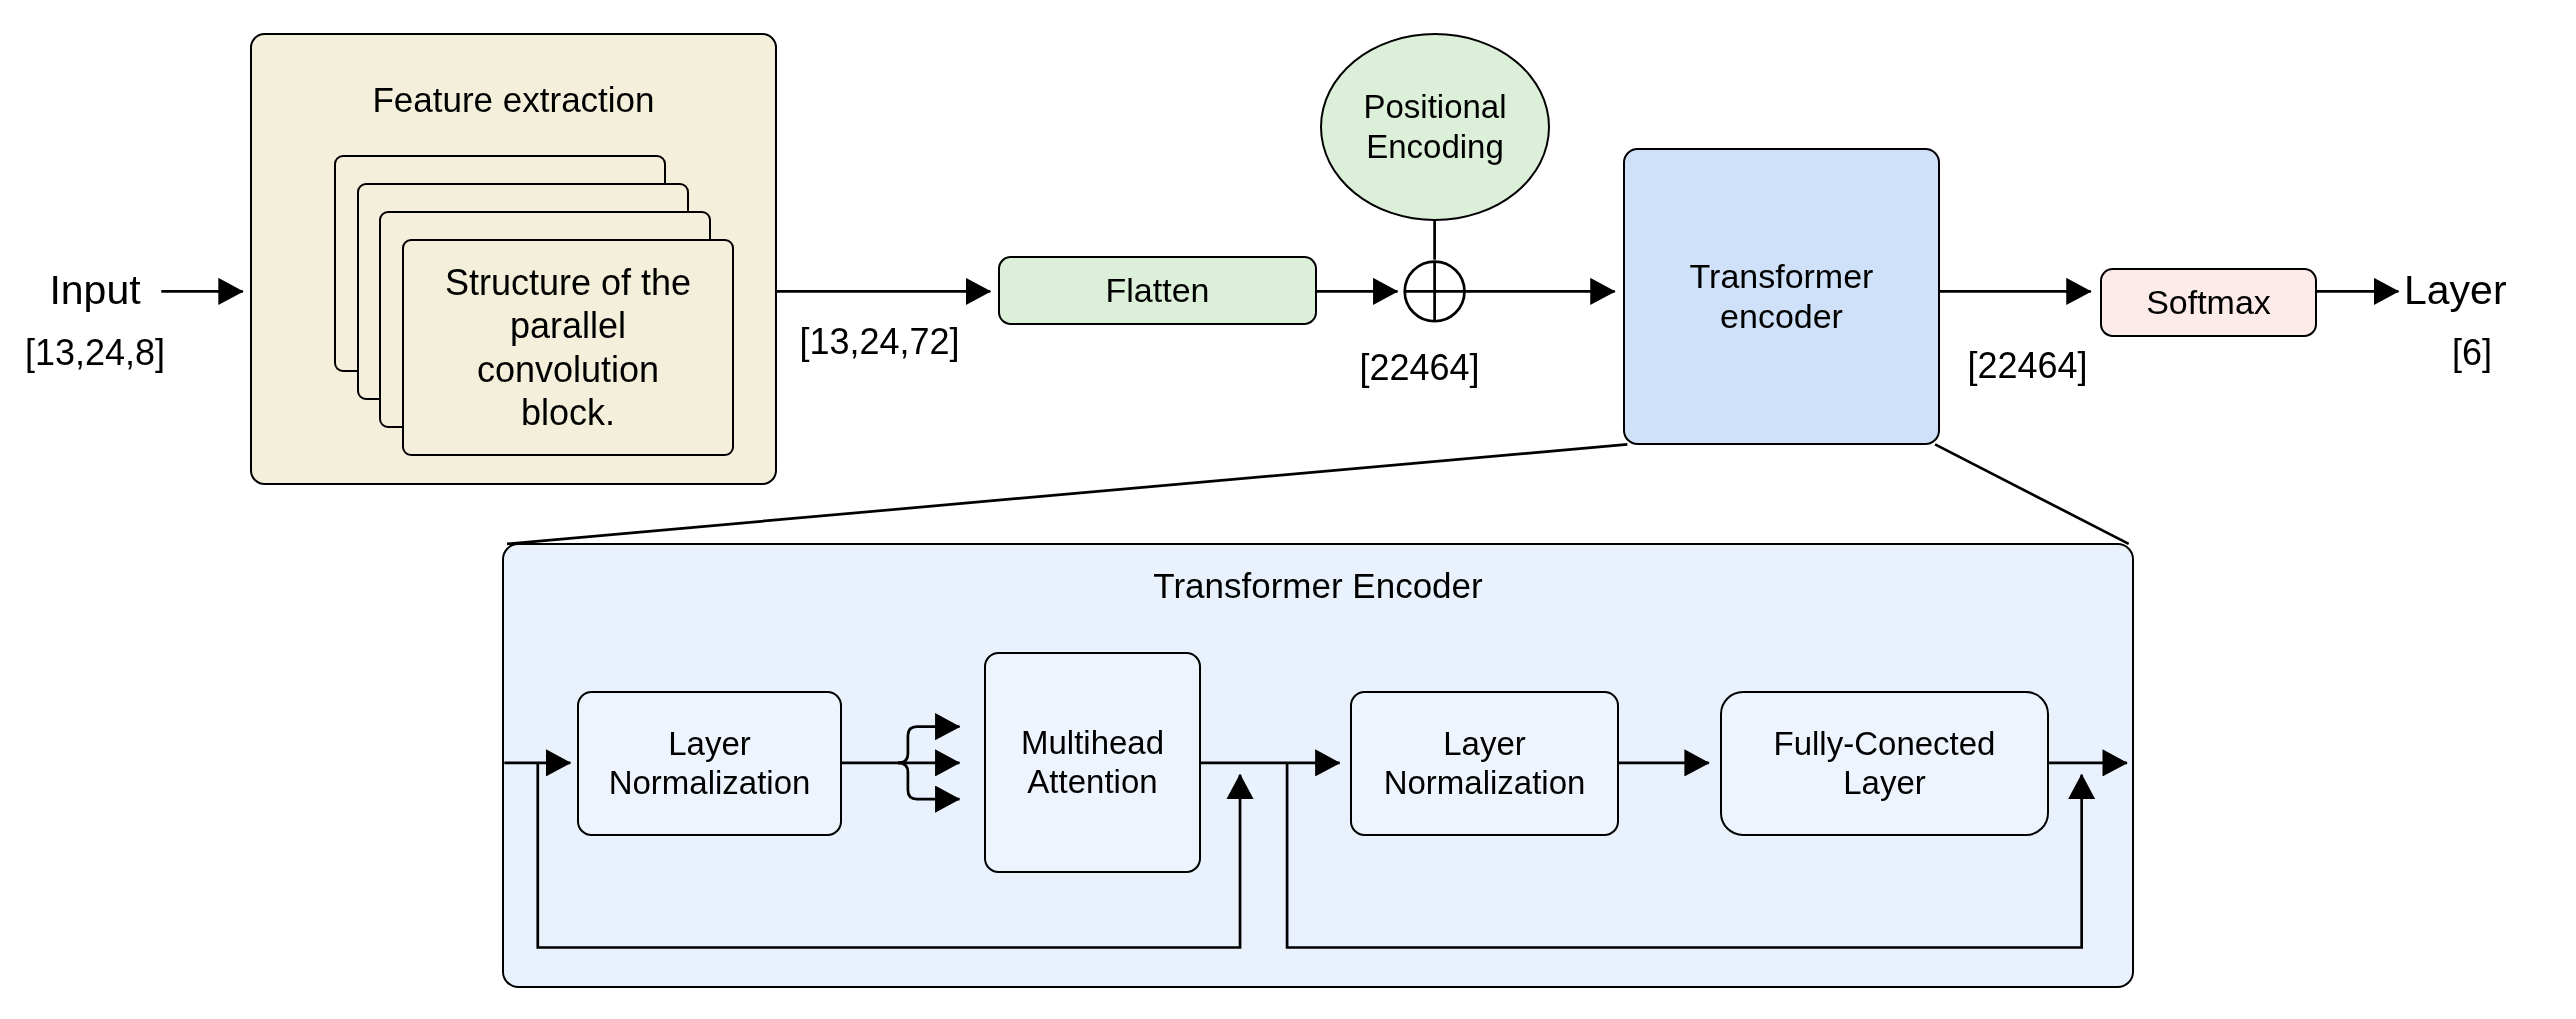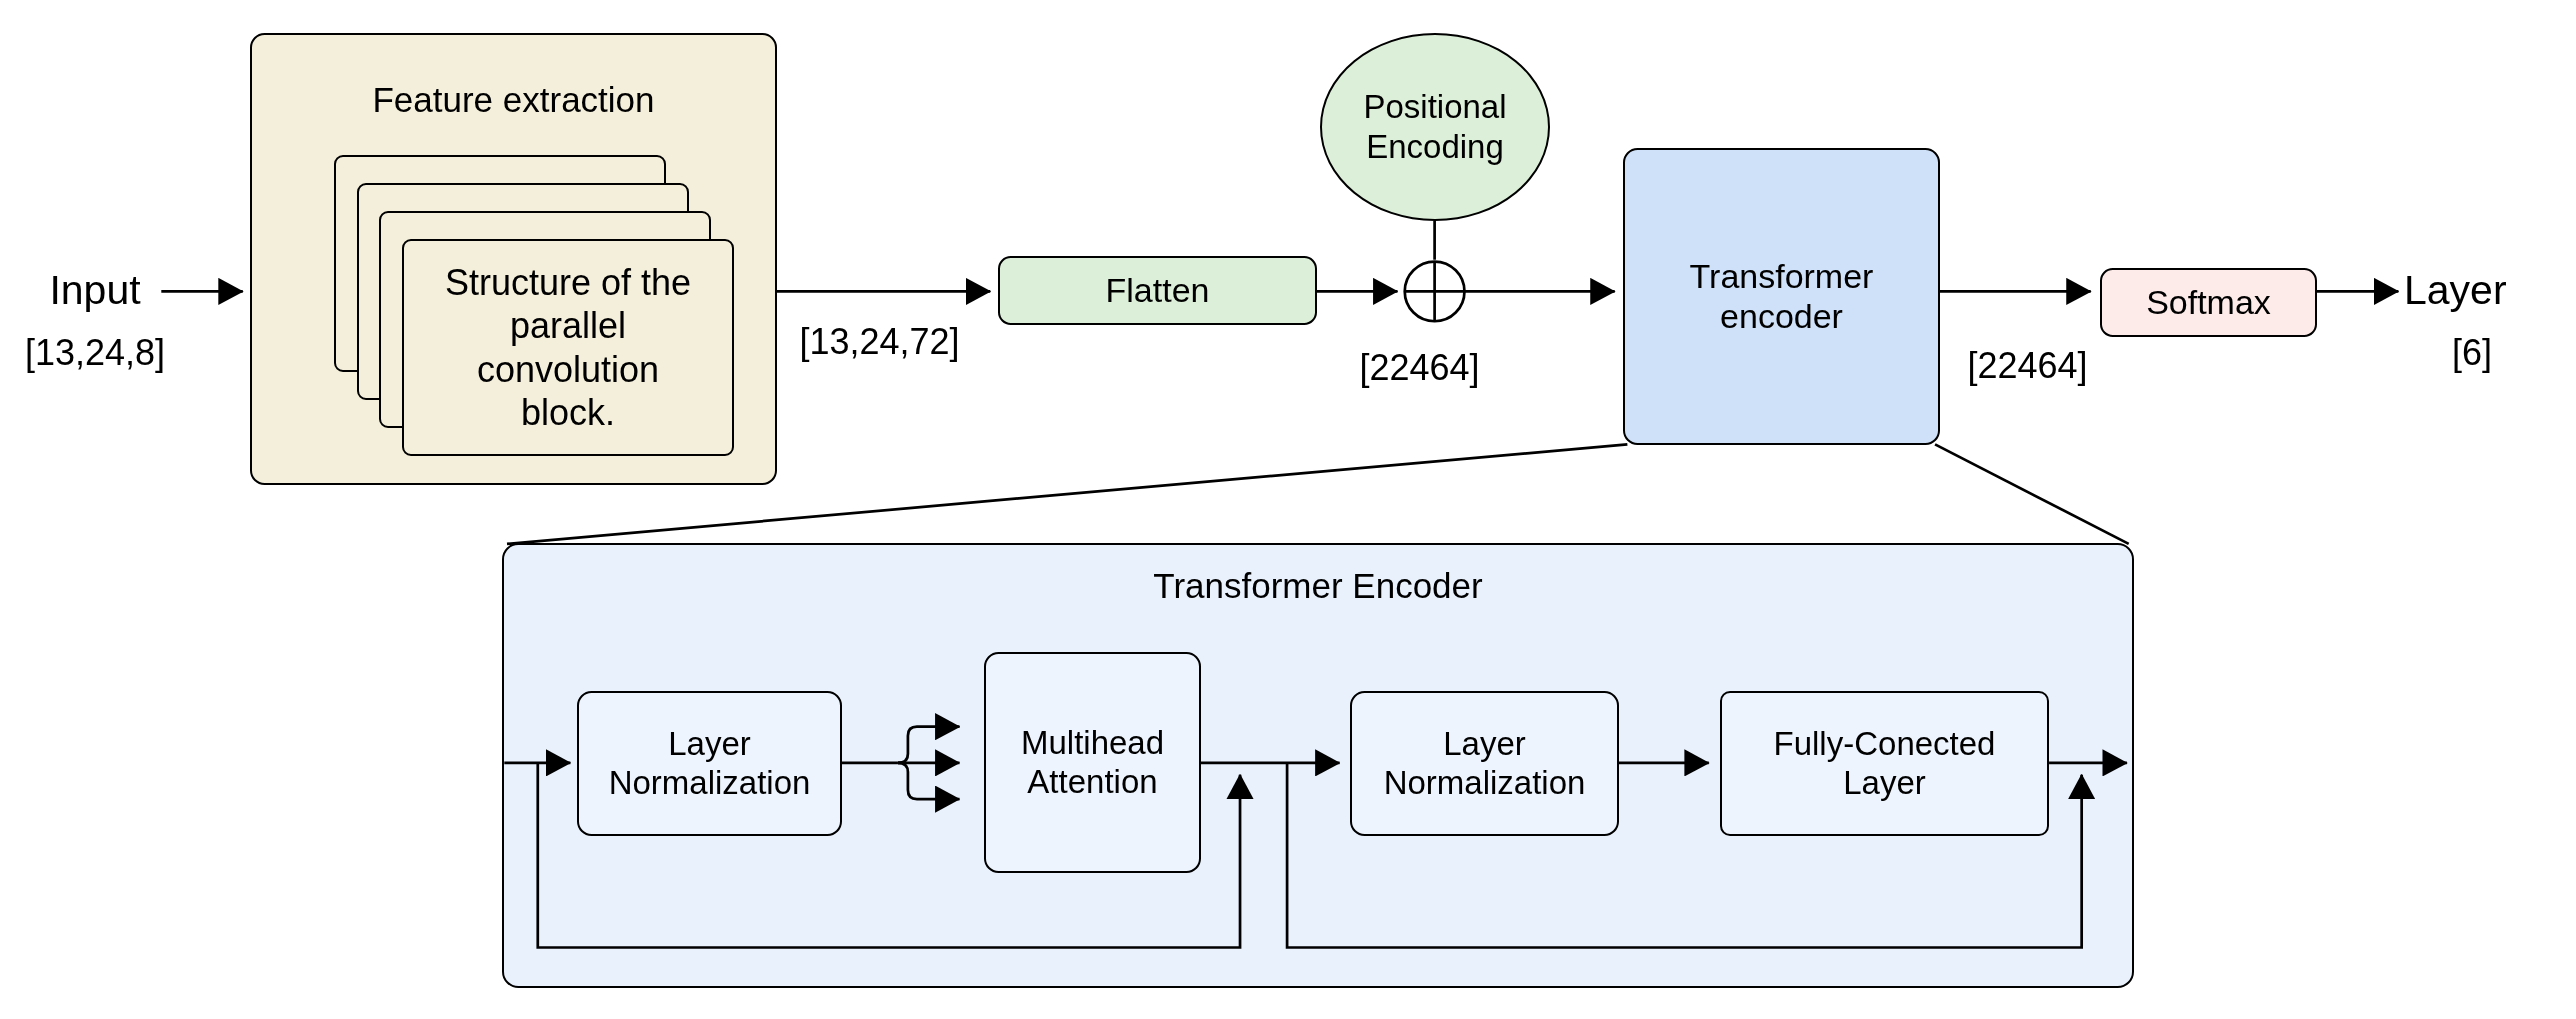--- a/index.html
+++ b/index.html
@@ -96,16 +96,16 @@
   <div class="abs lbl z3" style="left:2404px;top:333px;width:136px;font-size:36px;">[6]</div>
 
   <div class="abs lbl z3" style="left:502px;top:567px;width:1632px;font-size:35px;">Transformer Encoder</div>
 
   <div class="abs box inner z3" style="left:577px;top:691px;width:265px;height:145px;border-radius:14.5px;font-size:33px;padding:0 9px;">Layer Normalization</div>
 
   <div class="abs box inner z3" style="left:968px;top:652px;width:217px;height:221px;border-radius:14.5px;font-size:33px;padding:0 9px;margin-left:16px;">Multihead Attention</div>
 
   <div class="abs box inner z3" style="left:1350px;top:691px;width:269px;height:145px;border-radius:14.5px;font-size:33px;padding:0 9px;">Layer Normalization</div>
 
-  <div class="abs box inner z3" style="left:1720px;top:691px;width:329px;height:145px;border-radius:10px;font-size:33px;padding:0 40px;">Fully-Conected Layer</div>
+  <div class="abs box inner z3" style="left:1720px;top:691px;width:329px;height:145px;border-radius:23px;font-size:33px;padding:0 40px;">Fully-Conected Layer</div>
 
 </div>
 
 
 </body></html>

